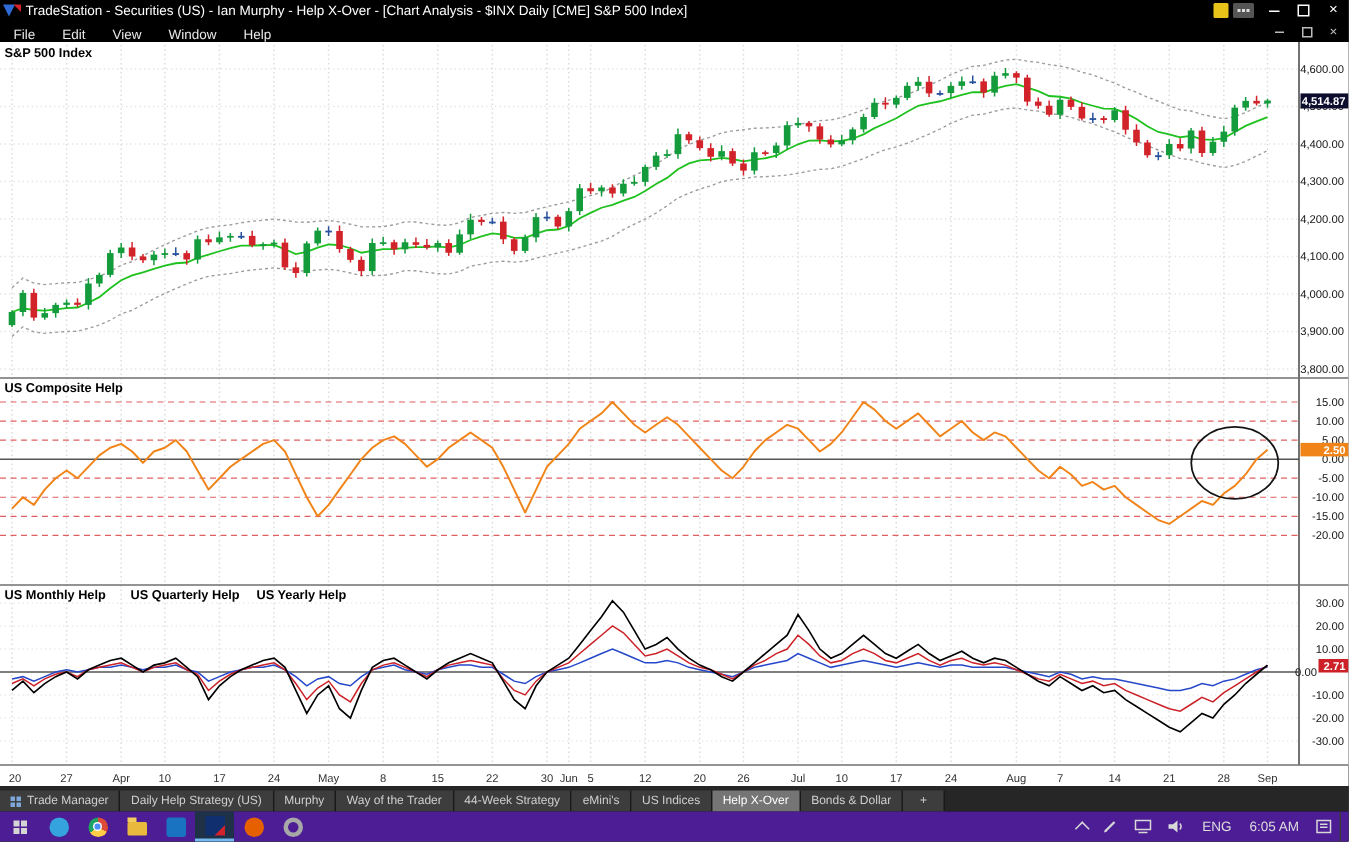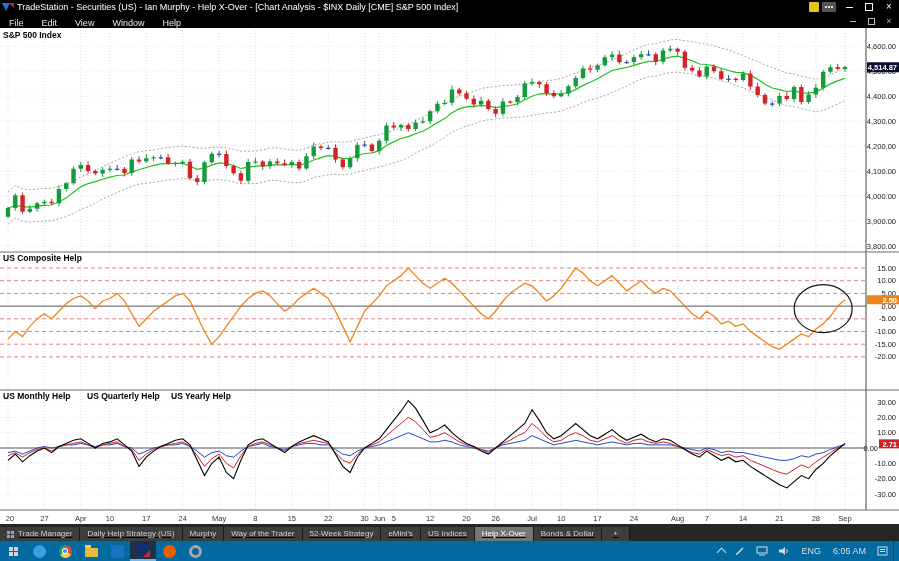--- a/index.html
+++ b/index.html
@@ -26,29 +26,29 @@
   .child-controls{margin-left:auto;display:flex;align-items:center;margin-right:4px;gap:6px;}
   .cc{display:inline-flex;align-items:center;justify-content:center;width:12px;height:10px;}
   .cc-min{width:6px;height:1px;background:#bbb;display:inline-block;}
   .cc-rest{width:5px;height:5px;border:1px solid #bbb;display:inline-block;}
   .cc-x{color:#bbb;font-size:9px;}
   
   .chart-area{position:absolute;top:28px;left:0;width:899px;height:496px;background:#fff;}
   svg text{font-family:"Liberation Sans",sans-serif;}
   
   .tabbar{position:absolute;top:524px;left:0;width:899px;height:17px;background:#262626;
-    display:flex;align-items:flex-end;text-decoration:underline;}
+    display:flex;align-items:flex-end;}
   .tab{height:14px;line-height:14px;padding:0 7px;background:#3d3d3d;border-right:1px solid #191919;
     color:#cfcfcf;font-size:8px;white-space:nowrap;display:flex;align-items:center;cursor:default;}
   .tab.selected{background:#757575;color:#fff;justify-content:center;}
   .tab-icon{display:inline-grid;grid-template-columns:3px 3px;grid-template-rows:3px 3px;gap:1px;margin-right:4px;}
   .tab-icon i{background:#7ea6d8;display:block;}
   .tab-add{width:13px;justify-content:center;}
   
-  .taskbar{position:absolute;top:541px;left:0;width:899px;height:20px;background:#0369a1;color:#ddd;
+  .taskbar{position:absolute;top:541px;left:0;width:899px;height:20px;background:#4c1d95;color:#ddd;
     display:flex;align-items:stretch;font-size:9px;}
   .tb-start{width:26px;display:flex;align-items:center;justify-content:center;}
   .win-grid{display:grid;grid-template-columns:4px 4px;grid-template-rows:4px 4px;gap:1px;}
   .win-grid i{background:#d4d4d4;display:block;}
   #tb-apps{display:flex;}
   .tb-app{width:26px;display:flex;align-items:center;justify-content:center;position:relative;}
   .tb-app.active{background:#1e3146;border-bottom:2px solid #76b9ed;}
   .tbi{width:13px;height:13px;position:relative;}
   .tbi-edge{border-radius:50%;background:#35a3dd;}
   .tbi-chrome{border-radius:50%;background:conic-gradient(#dd4b39 0 33%,#ffcd46 0 66%,#1da462 0 100%);}
@@ -494,21 +494,21 @@
     <div class="tab">
       <span>Daily Help Strategy (US)</span>
     </div>
     <div class="tab">
       <span>Murphy</span>
     </div>
     <div class="tab">
       <span>Way of the Trader</span>
     </div>
     <div class="tab">
-      <span>52-Week Strategy</span>
+      <span>44-Week Strategy</span>
     </div>
     <div class="tab">
       <span>eMini's</span>
     </div>
     <div class="tab">
       <span>US Indices</span>
     </div>
     <div class="tab selected">
       <span>Help X-Over</span>
     </div>

